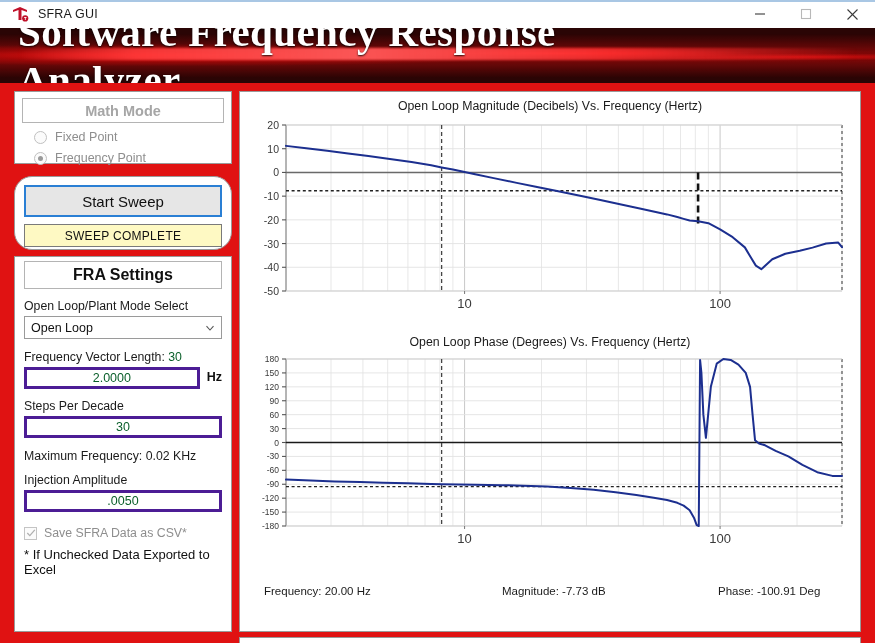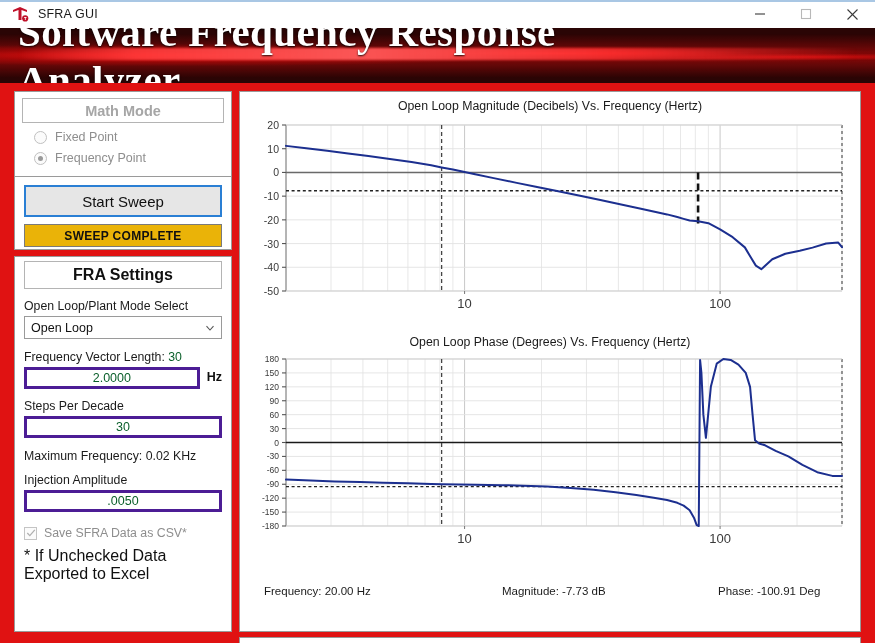--- a/index.html
+++ b/index.html
@@ -39,36 +39,36 @@
   
   #body-frame{position:absolute;left:0;top:83px;width:875px;height:560px;
               background:#e01212;box-sizing:border-box;padding:6px 7px 7px 7px;}
   #body-inner{position:relative;width:861px;height:547px;}
 
   
   #left-col{position:absolute;left:7px;top:2px;width:218px;height:541px;}
   .panel{background:#ffffff;border:1px solid #9a9a9a;box-sizing:border-box;}
 
   
-  #math-panel{position:absolute;left:0;top:0;width:218px;height:93px;padding:6px 7px;}
+  #math-panel{position:absolute;left:0;top:0;width:218px;height:73px;padding:6px 7px;}
   .title-box{border:1px solid #b4b4b4;background:#ffffff;height:23px;display:flex;
              align-items:center;justify-content:center;font-size:14.5px;font-weight:bold;}
   #math-title{color:#a6a6a6;}
   .radio-row{display:flex;align-items:center;margin-top:7px;padding-left:12px;}
   .radio{width:13px;height:13px;border-radius:50%;border:1px solid #c0c0c0;background:#fbfbfb;
          box-sizing:border-box;position:relative;}
   .radio.sel::after{content:"";position:absolute;left:3px;top:3px;width:5px;height:5px;border-radius:50%;background:#9a9a9a;}
   .radio-lbl{margin-left:8px;font-size:12.5px;color:#8e8e8e;}
 
   
-  #sweep-panel{position:absolute;left:0;top:85px;width:218px;height:74px;padding:8px 9px;}
+  #sweep-panel{position:absolute;left:0;top:85px;width:218px;height:74px;padding:8px 9px;border-radius:18px;}
   #start-sweep{height:32px;border:2px solid #2a7fd4;background:#e6e6e6;display:flex;
     align-items:center;justify-content:center;font-size:15px;color:#101010;box-sizing:border-box;}
-  #sweep-status{margin-top:7px;height:23px;background:#eab308;border:1px solid #7a7a7a;
-    display:flex;align-items:center;justify-content:center;font-size:12px;font-weight:bold;
+  #sweep-status{margin-top:7px;height:23px;background:#fef9c3;border:1px solid #7a7a7a;
+    display:flex;align-items:center;justify-content:center;font-size:12px;font-weight:normal;
     color:#101010;letter-spacing:.3px;box-sizing:border-box;}
 
   
   #fra-panel{position:absolute;left:0;top:165px;width:218px;height:376px;padding:4px 9px;}
   #fra-title{color:#101010;height:26px;font-size:16px;}
   .fld-label{font-size:12.3px;color:#1b1b1b;margin-top:10px;}
   .info-line{font-size:12.3px;color:#1b1b1b;margin-top:11px;}
   .info-line .val{color:#0a5f2a;}
   .txtbox{height:22px;border:3px solid #4c1d95;background:#ffffff;margin-top:3px;
           display:flex;align-items:center;justify-content:center;font-size:12.5px;color:#0a5f2a;
@@ -77,21 +77,21 @@
   .row-hz .txtbox{flex:1;}
   .hz-lbl{font-size:12.5px;font-weight:bold;color:#101010;}
   .sel-box{height:23px;border:1px solid #9a9a9a;background:#ffffff;margin-top:3px;
            display:flex;align-items:center;padding:0 6px;box-sizing:border-box;
            font-size:12.5px;color:#101010;justify-content:space-between;}
   .chev{width:10px;height:10px;}
   .cb-row{display:flex;align-items:center;margin-top:14px;}
   .cbox{width:13px;height:13px;border:1px solid #c4c4c4;background:#fbfbfb;box-sizing:border-box;
         display:flex;align-items:center;justify-content:center;}
   .cb-lbl{margin-left:7px;font-size:12.3px;color:#8e8e8e;}
-  .foot{font-size:16px;color:#101010;margin-top:7px;}
+  .foot{font-size:13px;color:#101010;margin-top:7px;}
 
   
   #right-col{position:absolute;left:232px;top:2px;width:622px;height:541px;
              background:#ffffff;border:1px solid #9a9a9a;box-sizing:border-box;}
   .plot-title{text-align:center;font-size:12.3px;color:#1b1b1b;padding-top:7px;}
   .plot-wrap{position:relative;}
   .cursor-bar{position:absolute;left:0;width:620px;height:26px;display:flex;
               align-items:center;font-size:11.5px;color:#1b1b1b;}
   .cursor-bar .c1{position:absolute;left:24px;}
   .cursor-bar .c2{position:absolute;left:262px;}

